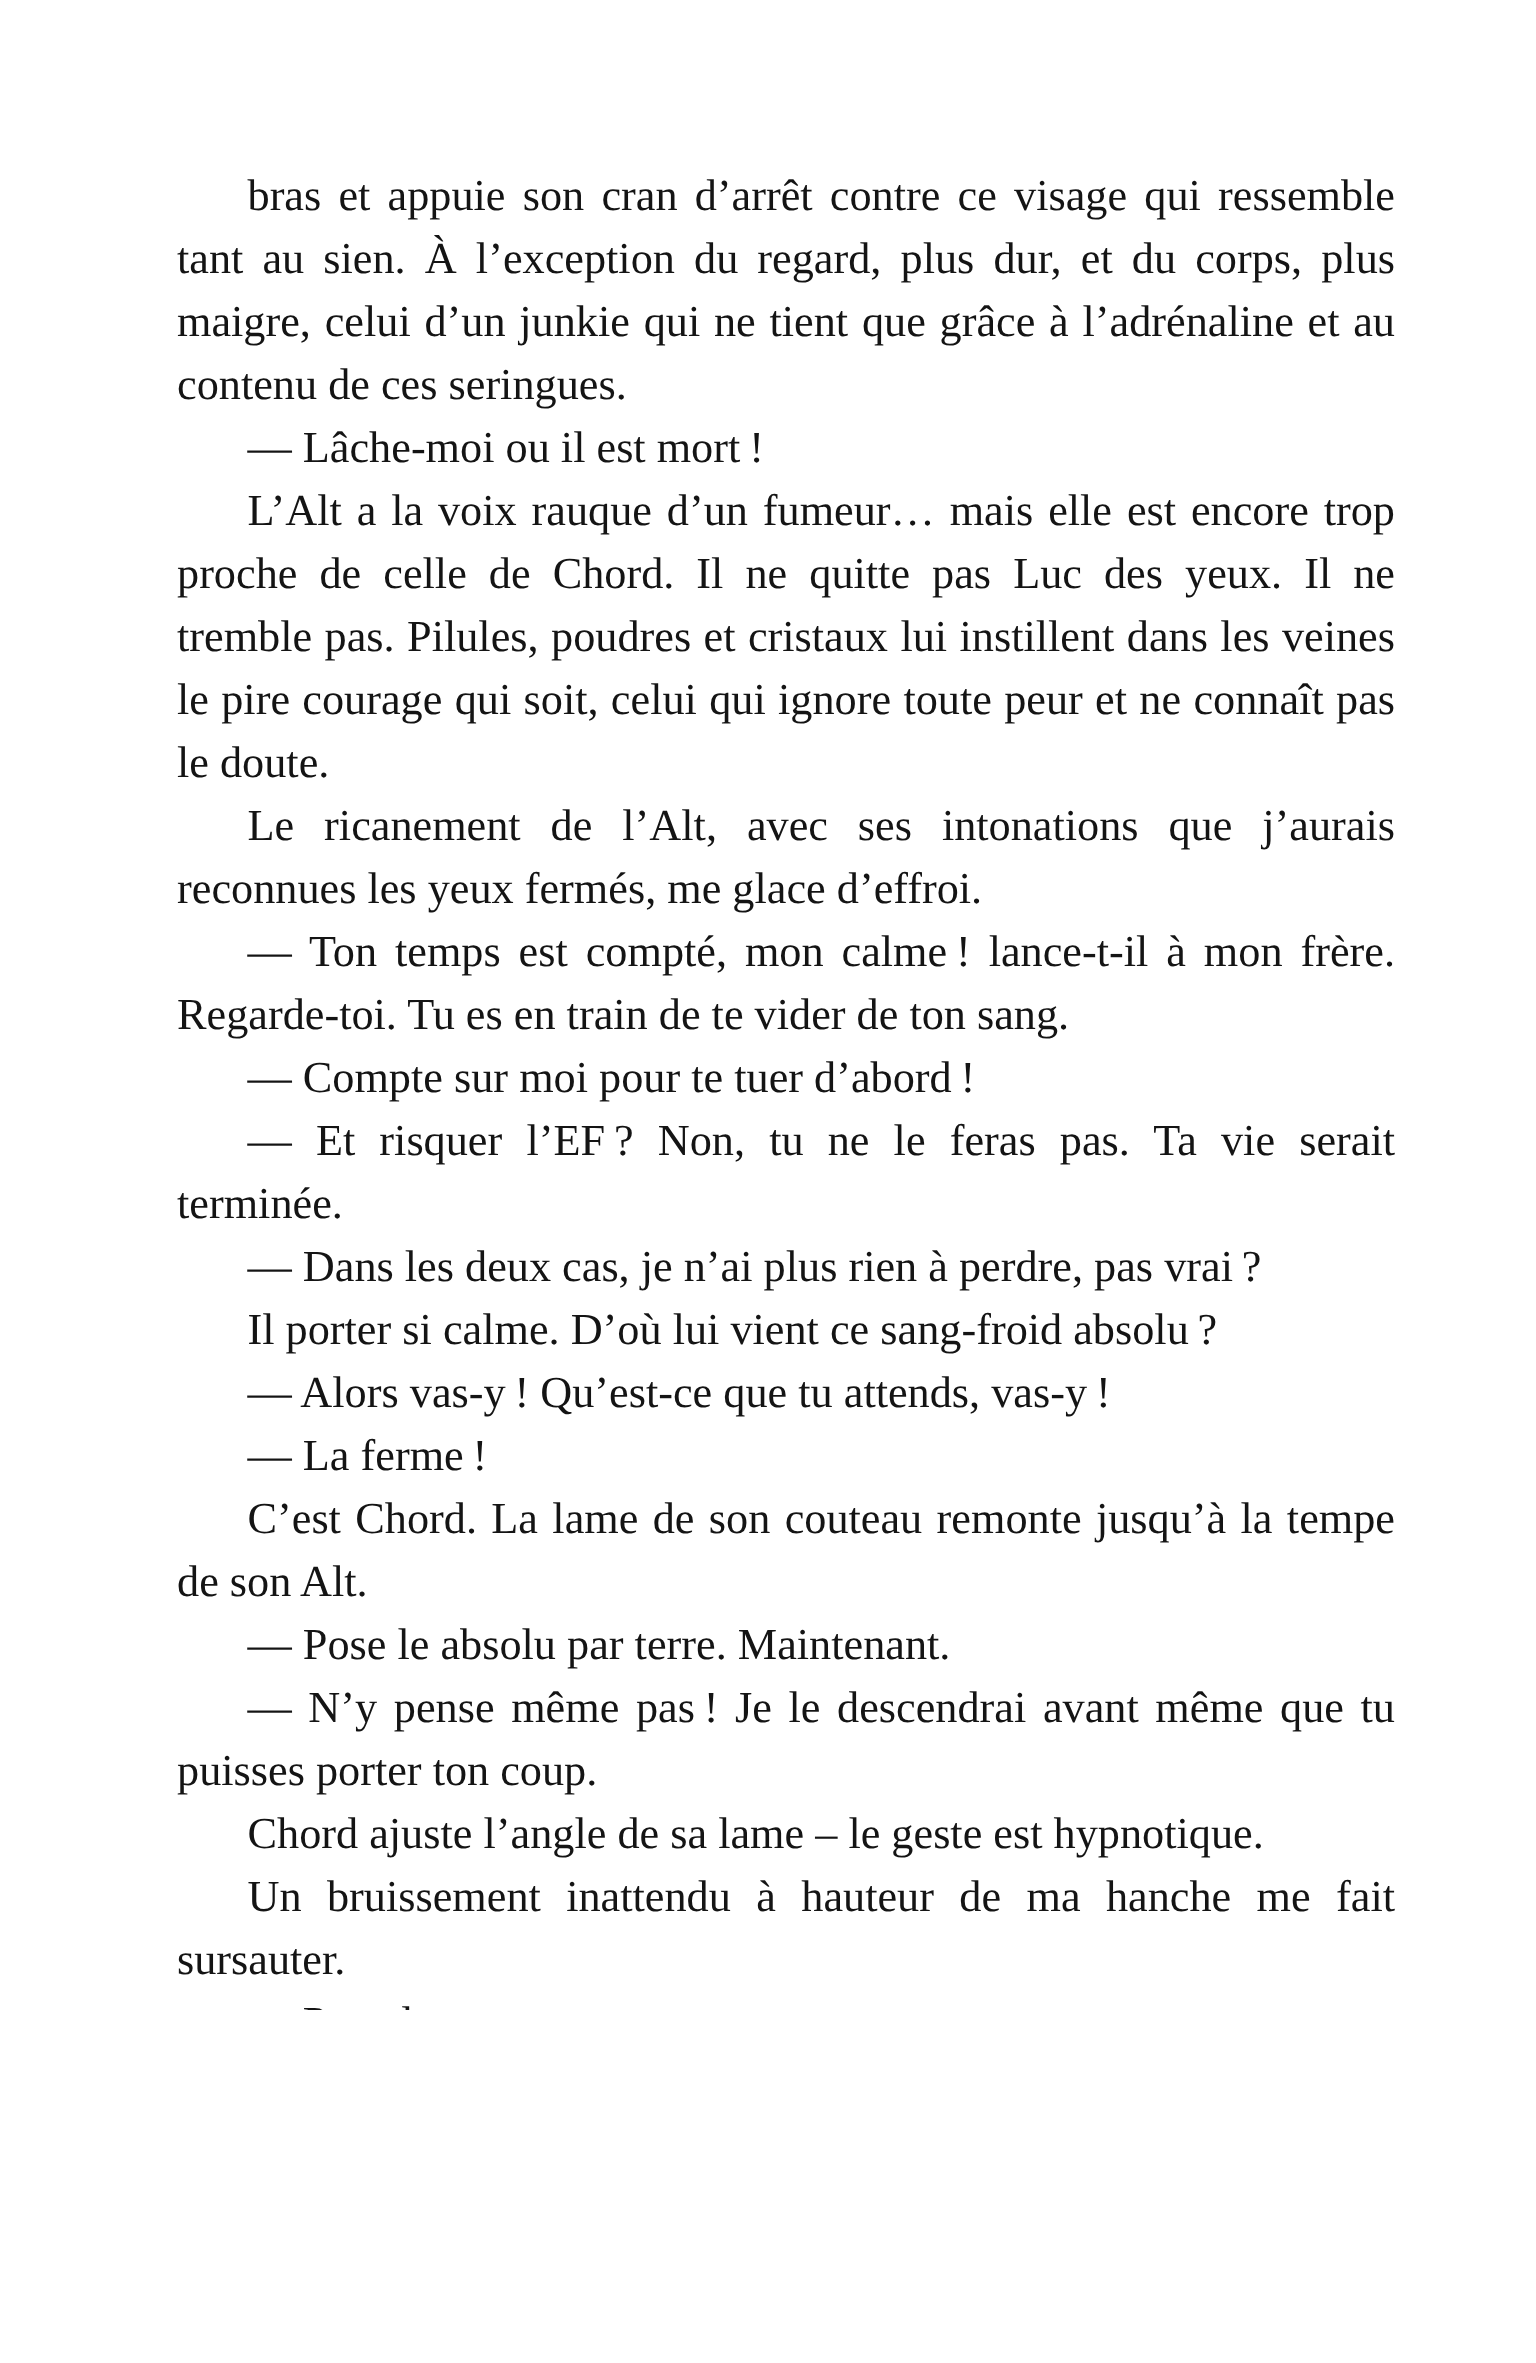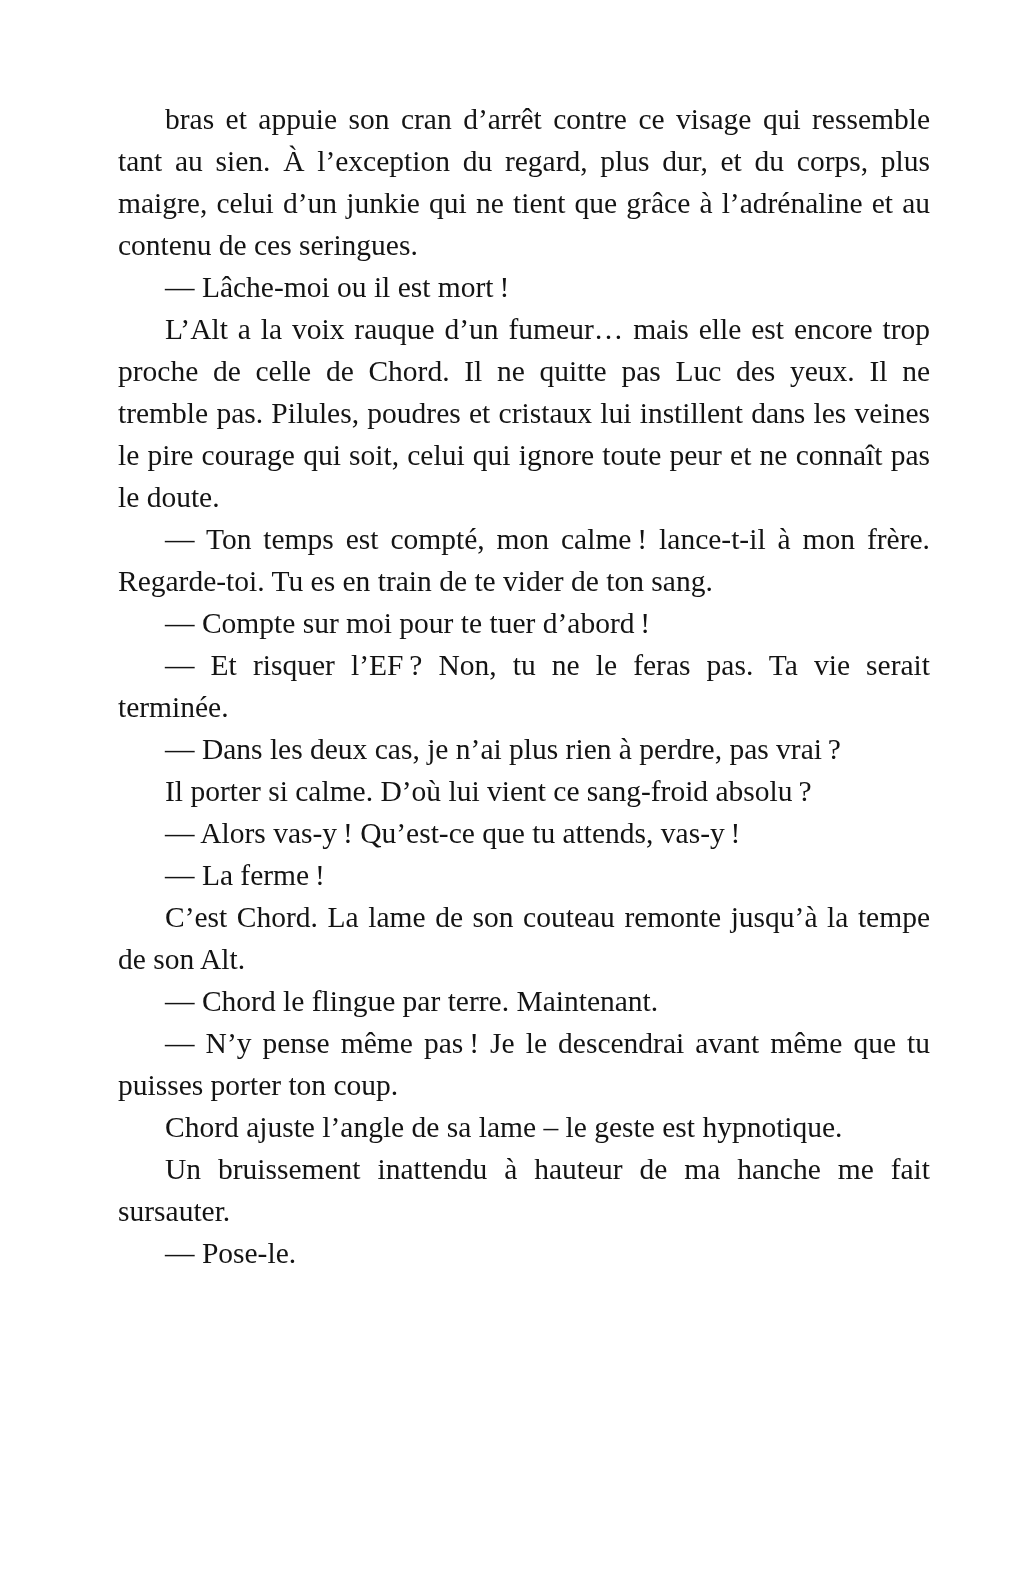--- a/index.html
+++ b/index.html
@@ -6,21 +6,21 @@
   html, body {
     margin: 0;
     padding: 0;
     background: #ffffff;
   }
 
   .page {
     position: relative;
     width: 1024px;
     height: 1328px;
-    margin: 0 auto;
+    margin: 12px auto;
     background: #ffffff;
     overflow: hidden;
     box-sizing: border-box;
   }
 
   .text-block {
     position: absolute;
     left: 118px;
     top: 98px;
     width: 812px;
@@ -59,29 +59,30 @@
 </style>
 </head>
 <body>
 
 <div class="page">
 
   <div class="text-block">
     <p class="para">bras et appuie son cran d’arrêt contre ce visage qui ressemble tant au sien. À l’exception du regard, plus dur, et du corps, plus maigre, celui d’un junkie qui ne tient que grâce à l’adrénaline et au contenu de ces seringues.</p>
     <p class="para">— Lâche-moi ou il est mort !</p>
     <p class="para">L’Alt a la voix rauque d’un fumeur… mais elle est encore trop proche de celle de Chord. Il ne quitte pas Luc des yeux. Il ne tremble pas. Pilules, poudres et cristaux lui instillent dans les veines le pire courage qui soit, celui qui ignore toute peur et ne connaît pas le doute.</p>
+    <p class="para">Le ricanement de l’Alt, avec ses intonations que j’aurais reconnues les yeux fermés, me glace d’effroi.</p>
     <p class="para">— Ton temps est compté, mon calme ! lance-t-il à mon frère. Regarde-toi. Tu es en train de te vider de ton sang.</p>
     <p class="para">— Compte sur moi pour te tuer d’abord !</p>
     <p class="para">— Et risquer l’EF ? Non, tu ne le feras pas. Ta vie serait terminée.</p>
     <p class="para">— Dans les deux cas, je n’ai plus rien à perdre, pas vrai ?</p>
     <p class="para">Il porter si calme. D’où lui vient ce sang-froid absolu ?</p>
     <p class="para">— Alors vas-y ! Qu’est-ce que tu attends, vas-y !</p>
     <p class="para">— La ferme !</p>
     <p class="para">C’est Chord. La lame de son couteau remonte jusqu’à la tempe de son Alt.</p>
-    <p class="para">— Chord le flingue par terre. Maintenant.</p>
+    <p class="para">— Pose le absolu par terre. Maintenant.</p>
     <p class="para">— N’y pense même pas ! Je le descendrai avant même que tu puisses porter ton coup.</p>
     <p class="para">Chord ajuste l’angle de sa lame – le geste est hypnotique.</p>
     <p class="para">Un bruissement inattendu à hauteur de ma hanche me fait sursauter.</p>
     <p class="para">— Pose-le.</p>
   </div>
 
   <div class="folio">29</div>
 
 </div>
 

